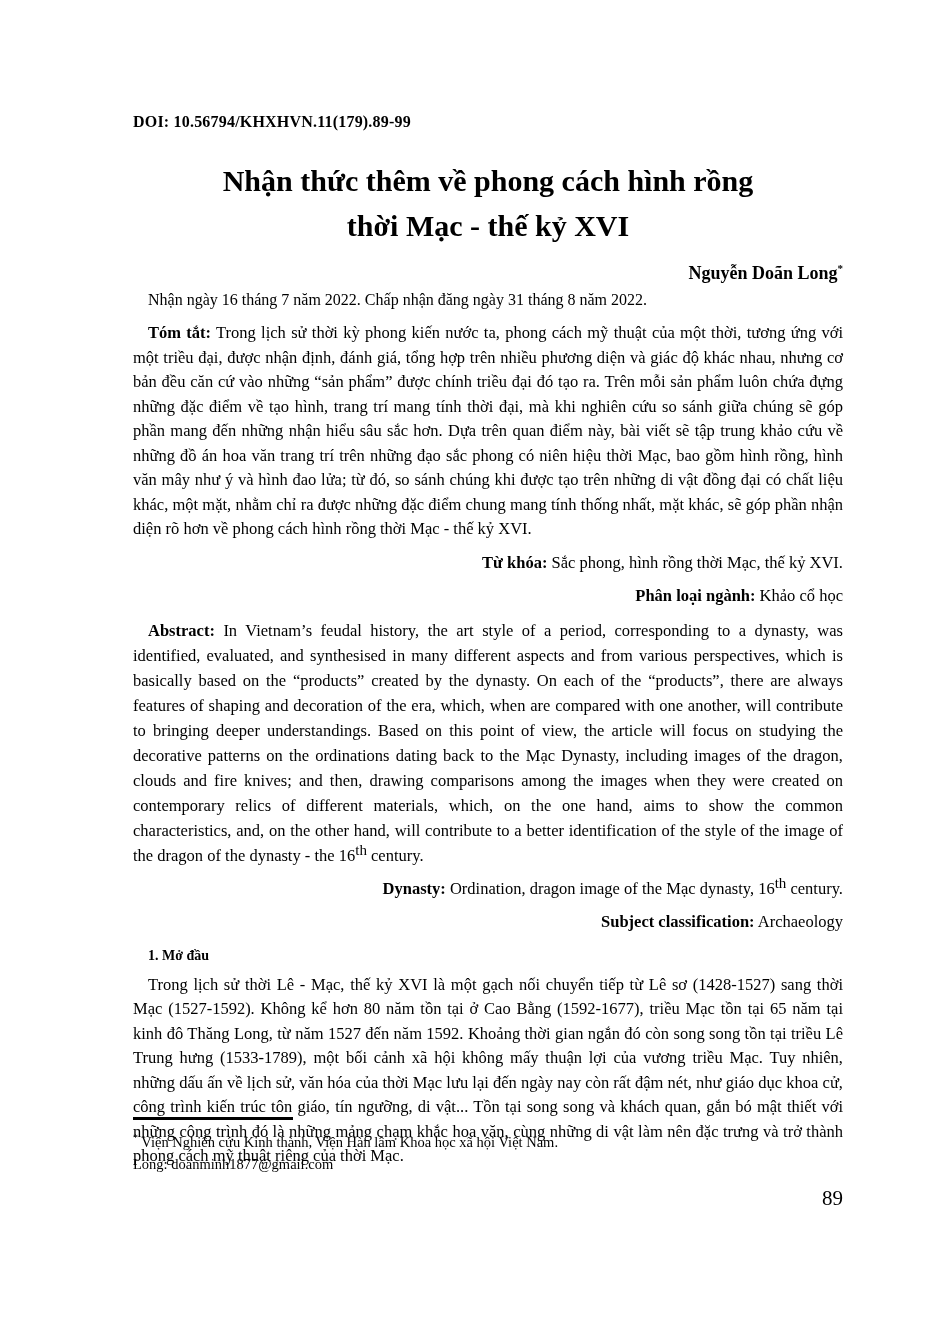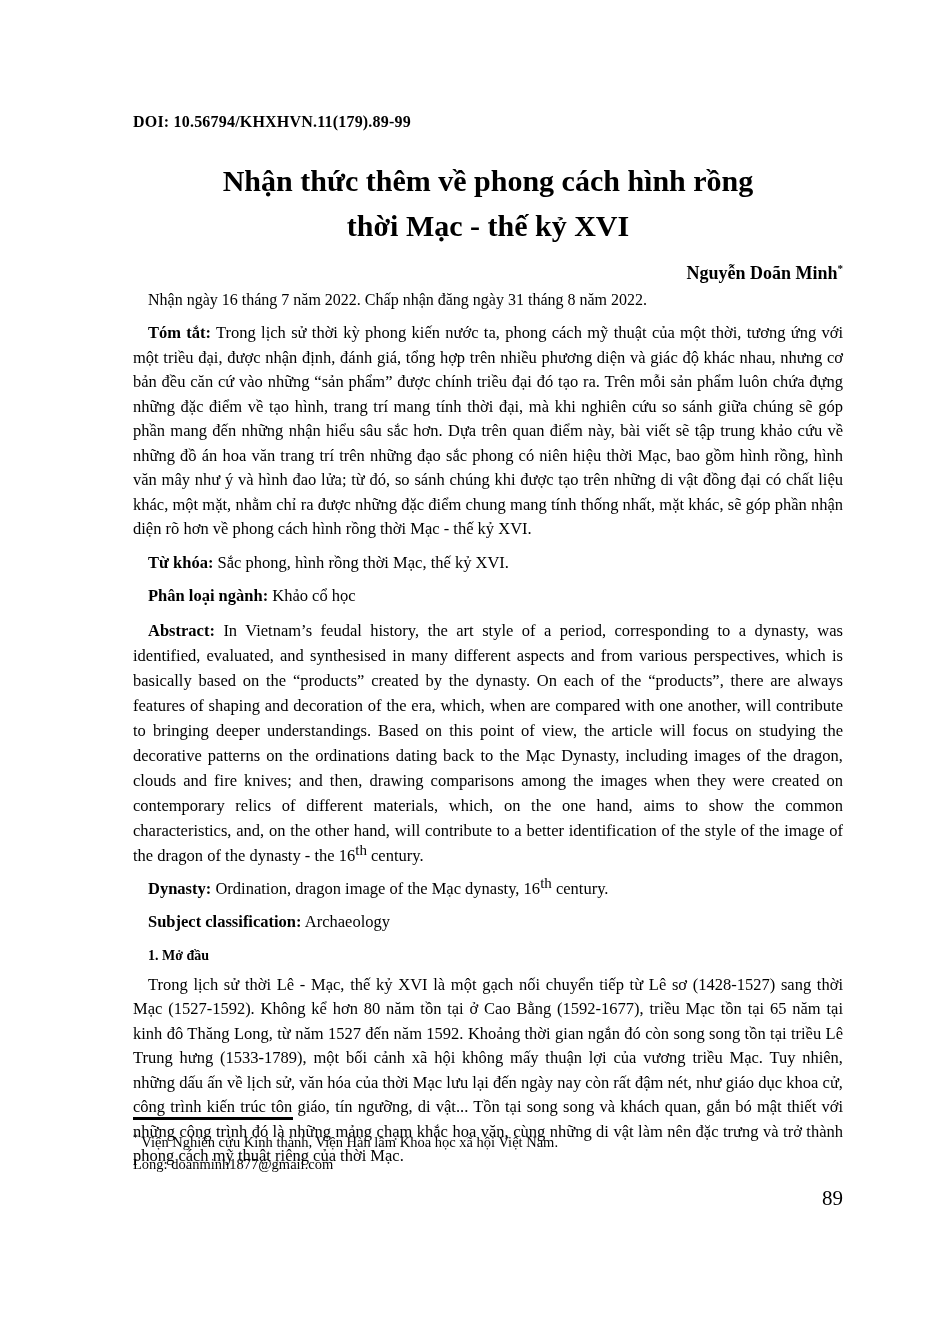--- a/index.html
+++ b/index.html
@@ -50,21 +50,21 @@
     text-indent: 15px;
   }
   p.block {
     font-size: 16.5px;
     line-height: 24.5px;
     text-align: justify;
     text-indent: 15px;
     margin: 0 0 9px 0;
   }
   p.block.en { line-height: 25px; }
-  p.single { text-align: left; }
+  p.single { text-align: right; }
   b.lbl { font-weight: bold; }
   sup.sup-th { font-size: 15px; vertical-align: super; line-height: 0; }
   h2.sec-heading {
     font-size: 14px;
     font-weight: bold;
     margin: 13px 0 9px 0;
     padding-left: 15px;
   }
   .footnote {
     position: absolute;
@@ -96,21 +96,21 @@
 <div class="page-content">
 
   <div class="doi">DOI: 10.56794/KHXHVN.11(179).89-99</div>
 
   <h1 class="paper-title">
     <span>Nhận thức thêm về phong cách hình rồng</span><br>
     <span>thời Mạc - thế kỷ XVI</span>
   </h1>
 
   <div class="author-line">
-    <span>Nguyễn Doãn Minh</span><sup>*</sup>
+    <span>Nguyễn Doãn Long</span><sup>*</sup>
   </div>
 
   <p class="received">Nhận ngày 16 tháng 7 năm 2022. Chấp nhận đăng ngày 31 tháng 8 năm 2022.</p>
 
   <p class="block">
     <b class="lbl">Tóm tắt:</b><span> Trong lịch sử thời kỳ phong kiến nước ta, phong cách mỹ thuật của một thời, tương ứng với một triều đại, được nhận định, đánh giá, tổng hợp trên nhiều phương diện và giác độ khác nhau, nhưng cơ bản đều căn cứ vào những “sản phẩm” được chính triều đại đó tạo ra. Trên mỗi sản phẩm luôn chứa đựng những đặc điểm về tạo hình, trang trí mang tính thời đại, mà khi nghiên cứu so sánh giữa chúng sẽ góp phần mang đến những nhận hiểu sâu sắc hơn. Dựa trên quan điểm này, bài viết sẽ tập trung khảo cứu về những đồ án hoa văn trang trí trên những đạo sắc phong có niên hiệu thời Mạc, bao gồm hình rồng, hình văn mây như ý và hình đao lửa; từ đó, so sánh chúng khi được tạo trên những di vật đồng đại có chất liệu khác, một mặt, nhằm chỉ ra được những đặc điểm chung mang tính thống nhất, mặt khác, sẽ góp phần nhận diện rõ hơn về phong cách hình rồng thời Mạc - thế kỷ XVI.</span>
   </p>
 
   <p class="block single">
     <b class="lbl">Từ khóa:</b><span> Sắc phong, hình rồng thời Mạc, thế kỷ XVI.</span>

